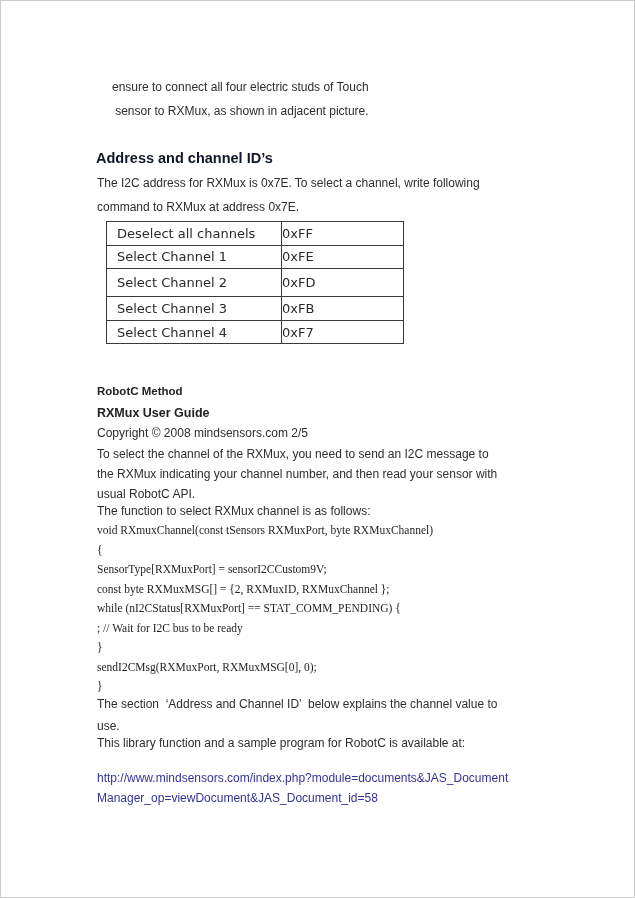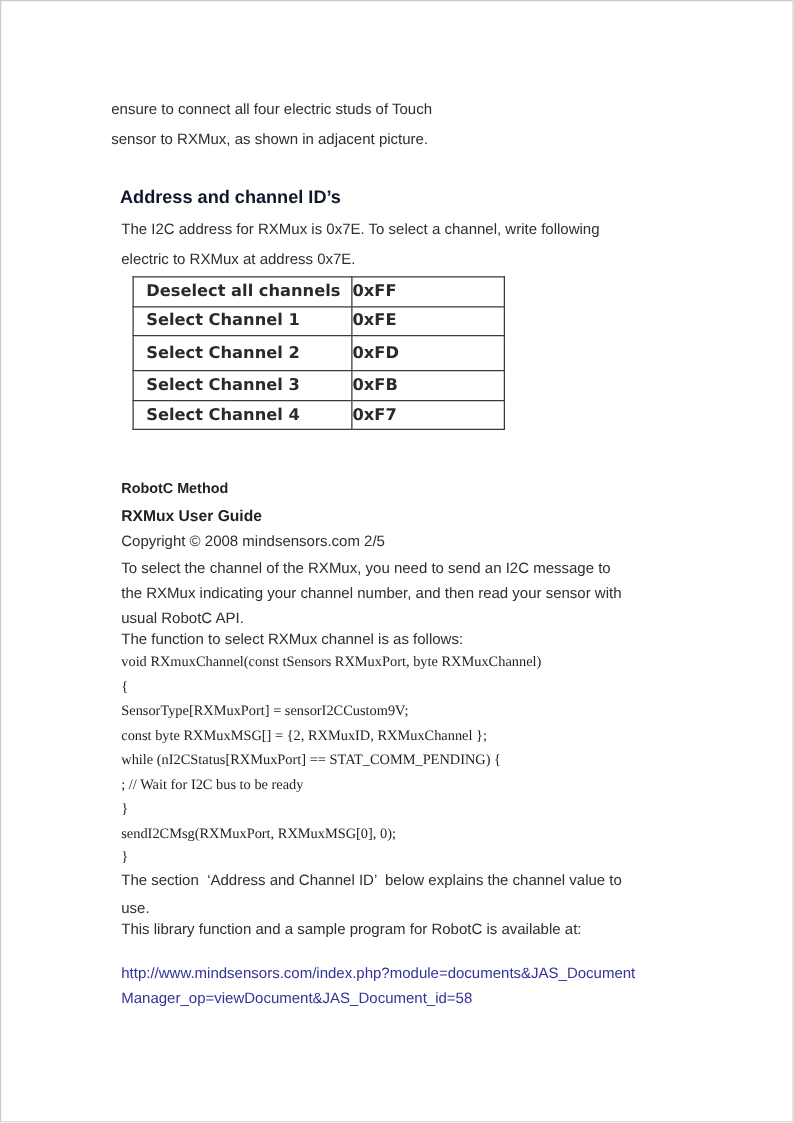--- a/index.html
+++ b/index.html
@@ -40,21 +40,20 @@
     white-space: pre;
   }
   .meta-line { font-size: 12px; white-space: pre; }
   .channel-table {
     border-collapse: collapse;
     table-layout: fixed;
     width: 287px;
     font-family: "DejaVu Sans", sans-serif;
     font-size: 13px;
     color: #2a2a2a;
-    font-weight: bold;
   }
   .channel-table td {
     border: 1px solid #3a3a3a;
     height: 22.6px;
     padding: 0;
   }
   .channel-table td.label-cell { padding-left: 10px; width: 164px; }
   .channel-table td.value-cell { text-align: left; width: 121px; }
   .code-line {
     font-family: "Liberation Serif", serif;
@@ -71,30 +70,30 @@
     display: block;
     white-space: pre-wrap;
     cursor: pointer;
   }
 </style>
 </head>
 <body>
 
 <div class="page">
 
-  <div class="abs" style="top:74px; left:88px;">
+  <div class="abs" style="top:74px; left:111px;text-align:right;">
     <div class="body-line">ensure to connect all four electric studs of Touch</div>
     <div class="body-line">sensor to RXMux, as shown in adjacent picture.</div>
   </div>
 
   <div class="abs section-heading" style="top:149px; left:95px;">Address and channel ID’s</div>
 
   <div class="abs" style="top:170px; left:96px;">
     <div class="body-line">The I2C address for RXMux is 0x7E. To select a channel, write following</div>
-    <div class="body-line">electric to RXMux at address 0x7E.</div>
+    <div class="body-line">command to RXMux at address 0x7E.</div>
   </div>
 
   <table class="channel-table abs" style="top:220px; left:105px;">
     <tbody>
       <tr>
         <td class="label-cell">Deselect all channels</td>
         <td class="value-cell">0xFF</td>
       </tr>
       <tr>
         <td class="label-cell">Select Channel 1</td>

